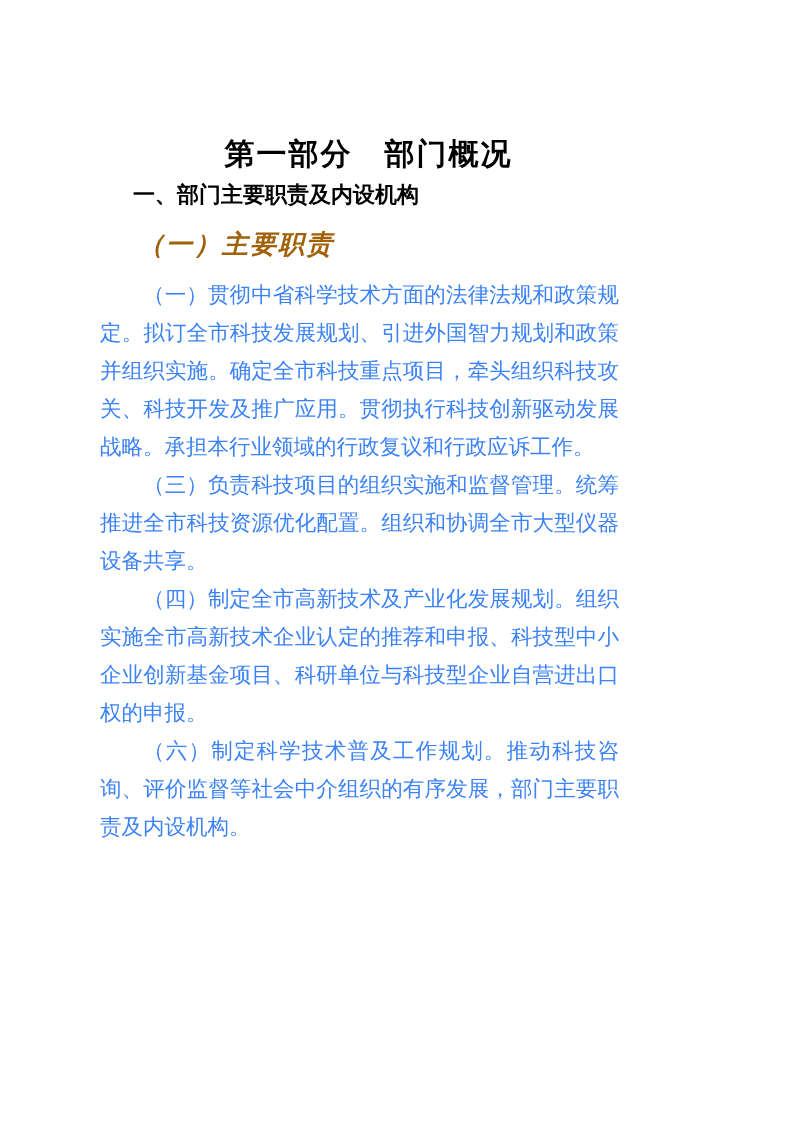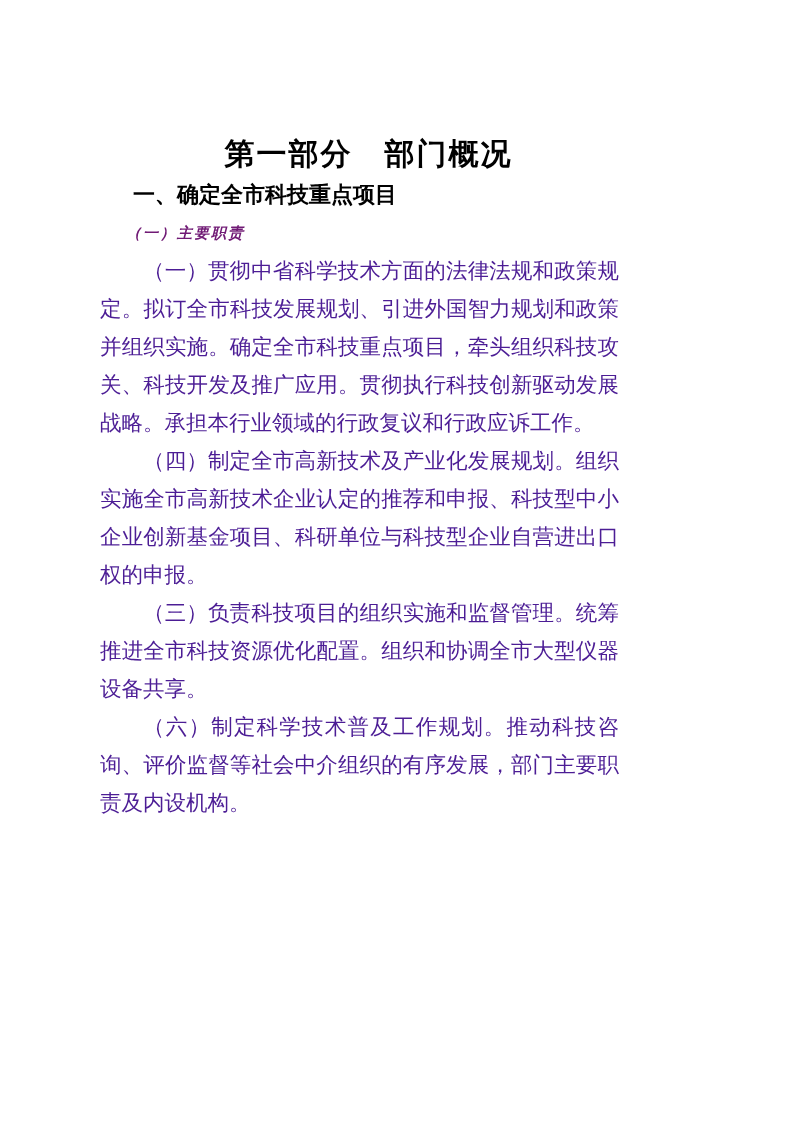--- a/index.html
+++ b/index.html
@@ -35,48 +35,48 @@
     font-size: 22px;
     line-height: 38px;
     text-indent: 33px;
     color: #000000;
     margin: 0;
   }
   .subsection-heading {
     font-family: "Liberation Serif", "DejaVu Serif", serif;
     font-style: italic;
     font-weight: 700;
-    font-size: 15px;
+    font-size: 26px;
     line-height: 38px;
     letter-spacing: 2px;
     text-indent: 26px;
-    color: #701a75;
-    margin: 0;
+    color: #a16207;
+    margin: 12px;
   }
   .body-paragraph {
     font-family: "Liberation Serif", "DejaVu Serif", serif;
     font-size: 21.5px;
     line-height: 38px;
     text-align: justify;
     text-indent: 2em;
     margin: 0;
-    color: #4c1d95;
+    color: #3b82f6;
     word-break: normal;
     line-break: auto;
   }
 </style>
 </head>
 <body>
 
 <div class="page">
   <h1 class="doc-title">第一部分　部门概况</h1>
 
-  <h2 class="section-heading">一、确定全市科技重点项目</h2>
+  <h2 class="section-heading">一、部门主要职责及内设机构</h2>
 
   <h3 class="subsection-heading">（一）主要职责</h3>
 
   <div>
     <p class="body-paragraph">（一）贯彻中省科学技术方面的法律法规和政策规定。拟订全市科技发展规划、引进外国智力规划和政策并组织实施。确定全市科技重点项目，牵头组织科技攻关、科技开发及推广应用。贯彻执行科技创新驱动发展战略。承担本行业领域的行政复议和行政应诉工作。</p>
+    <p class="body-paragraph">（三）负责科技项目的组织实施和监督管理。统筹推进全市科技资源优化配置。组织和协调全市大型仪器设备共享。</p>
     <p class="body-paragraph">（四）制定全市高新技术及产业化发展规划。组织实施全市高新技术企业认定的推荐和申报、科技型中小企业创新基金项目、科研单位与科技型企业自营进出口权的申报。</p>
-    <p class="body-paragraph">（三）负责科技项目的组织实施和监督管理。统筹推进全市科技资源优化配置。组织和协调全市大型仪器设备共享。</p>
     <p class="body-paragraph">（六）制定科学技术普及工作规划。推动科技咨询、评价监督等社会中介组织的有序发展，部门主要职责及内设机构。</p>
   </div>
 </div>
 
 </body></html>

